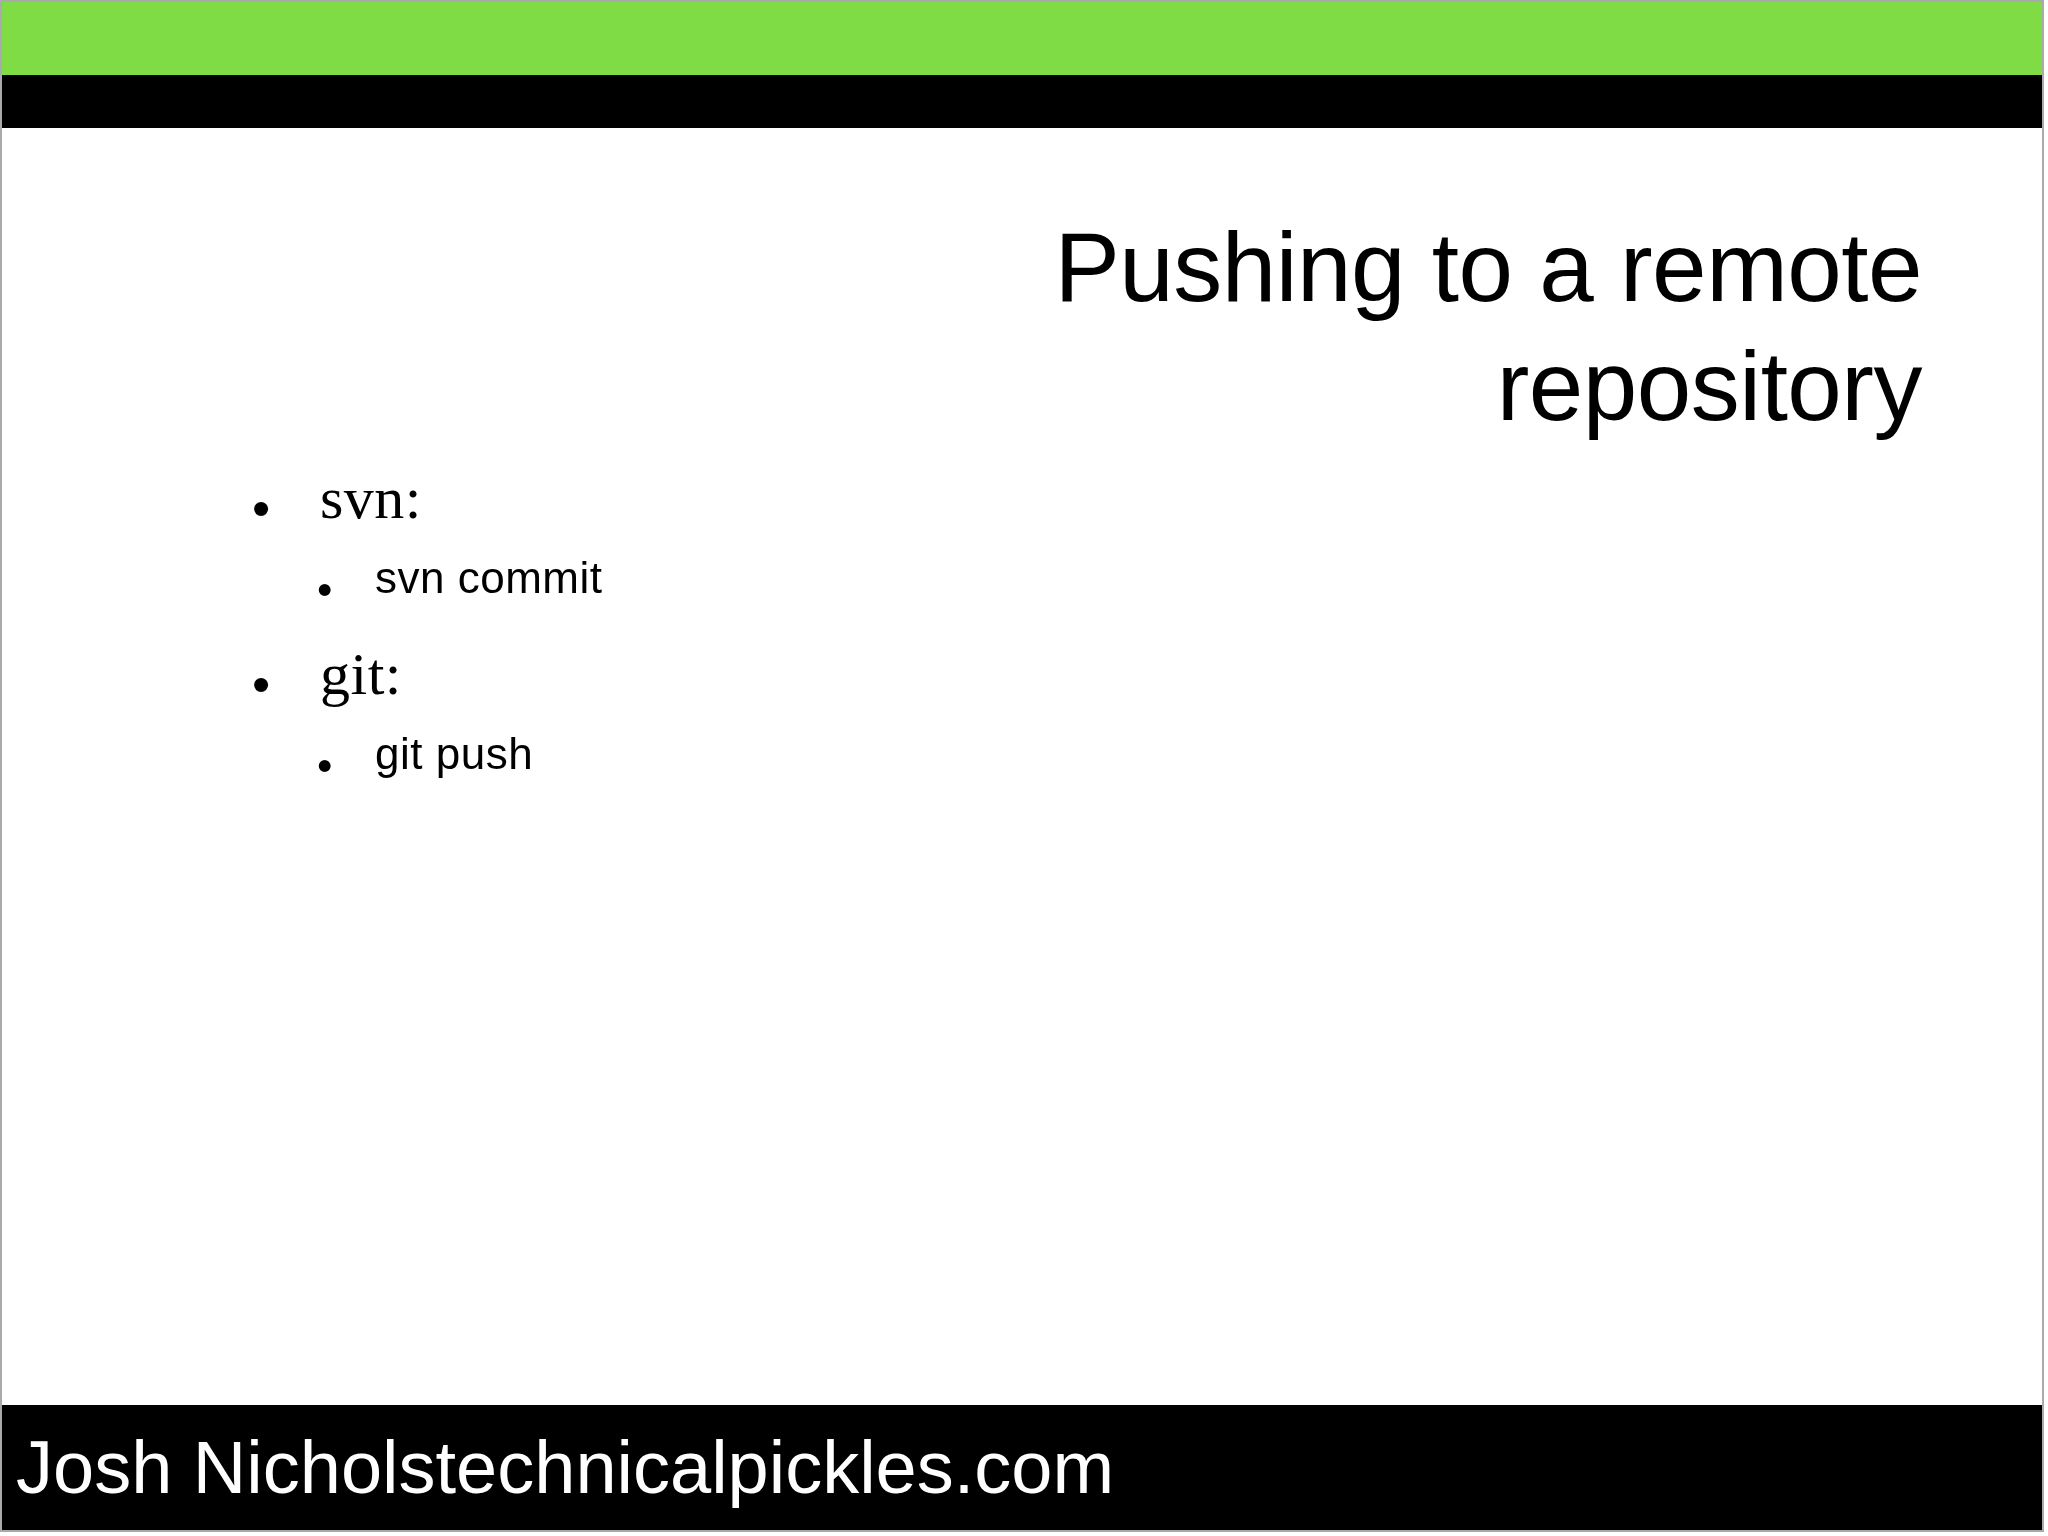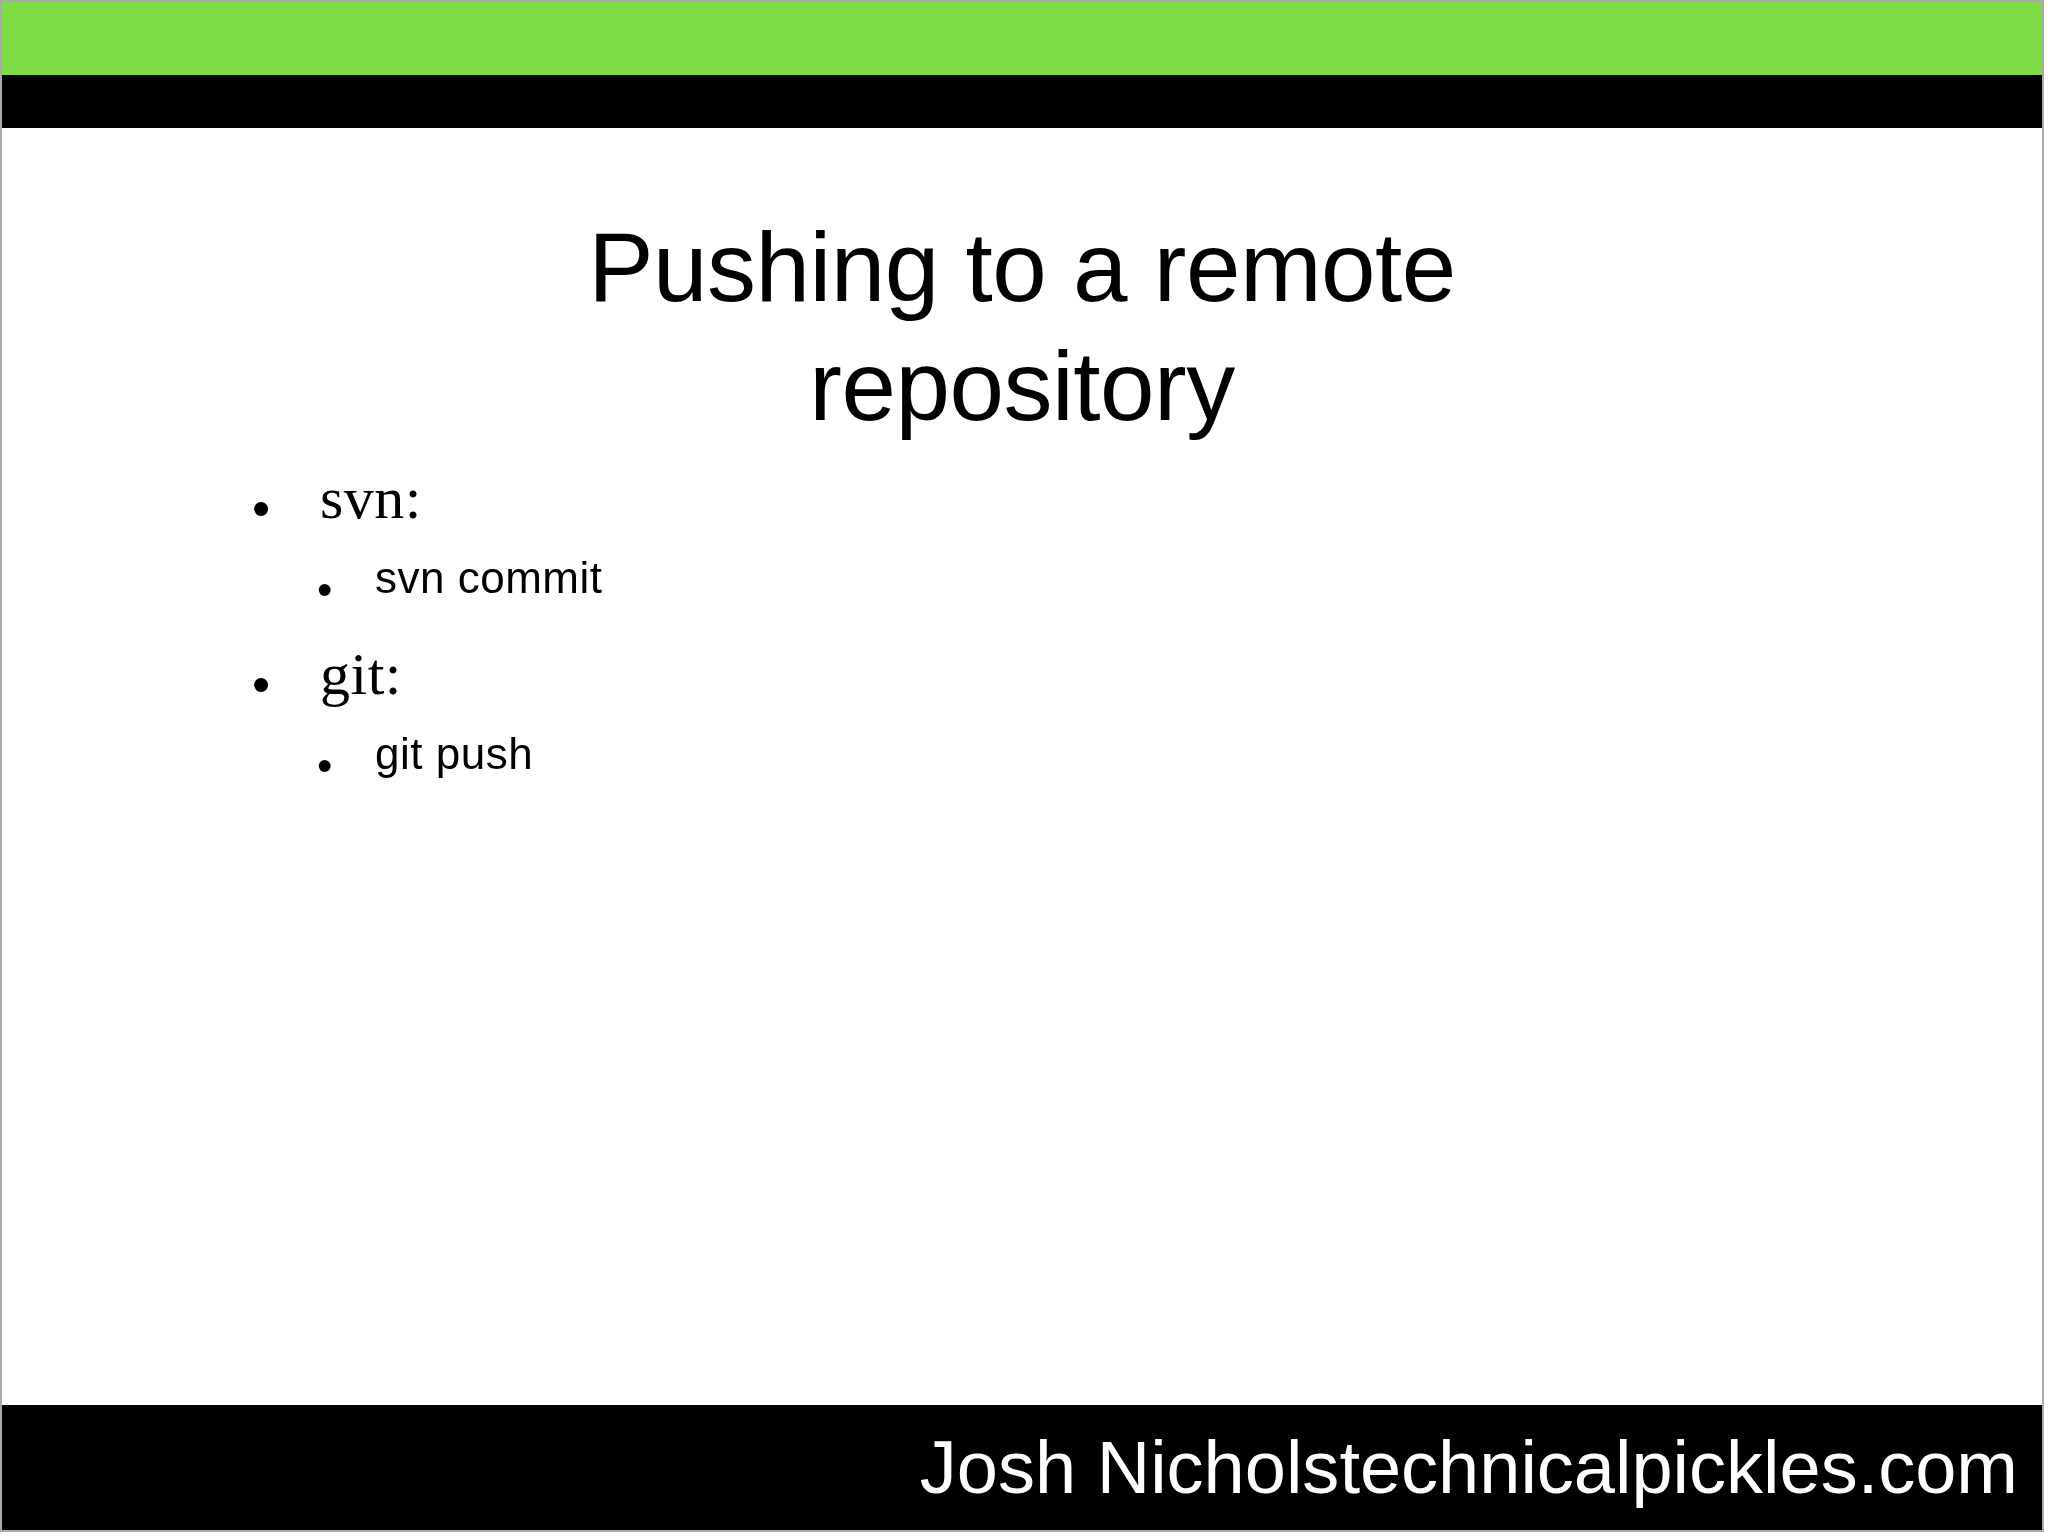--- a/index.html
+++ b/index.html
@@ -43,21 +43,21 @@
     height: 53px;
     background: #000000;
   }
 
   
   .title {
     position: absolute;
     left: 0;
     top: 140px;
     width: 100%;
-    text-align: center;
+    text-align: right;
     font-family: "Liberation Sans", sans-serif;
     font-weight: 300;
     font-size: 98px;
     line-height: 1.22;
     letter-spacing: -0.5px;
     color: #000000;
     padding: 0 120px;
     box-sizing: border-box;
     white-space: pre-line;
   }
@@ -125,21 +125,21 @@
   
   .footer {
     position: absolute;
     left: 0;
     bottom: 0;
     width: 100%;
     height: 125px;
     background: #000000;
     display: flex;
     align-items: center;
-    justify-content: flex-end;
+    justify-content: flex-start;
     padding: 0 24px 0 14px;
     box-sizing: border-box;
   }
   .footer-text {
     font-family: "Liberation Sans", sans-serif;
     font-weight: 300;
     font-size: 74px;
     line-height: 1;
     color: #ffffff;
     letter-spacing: 0px;

